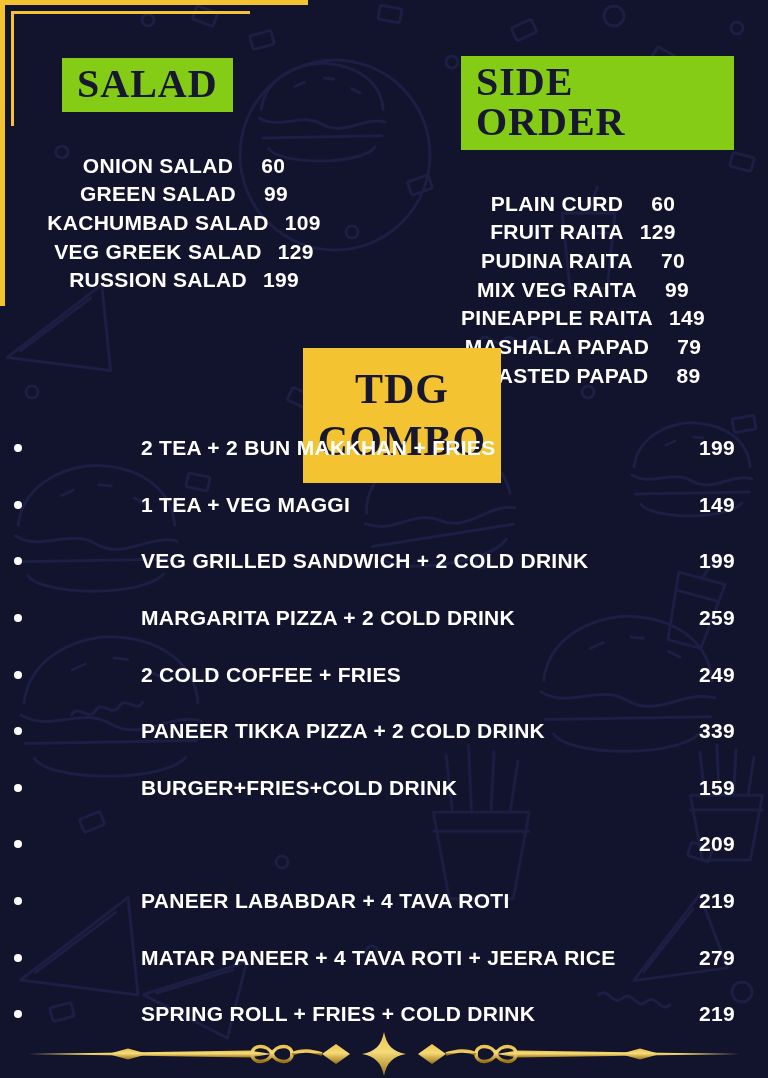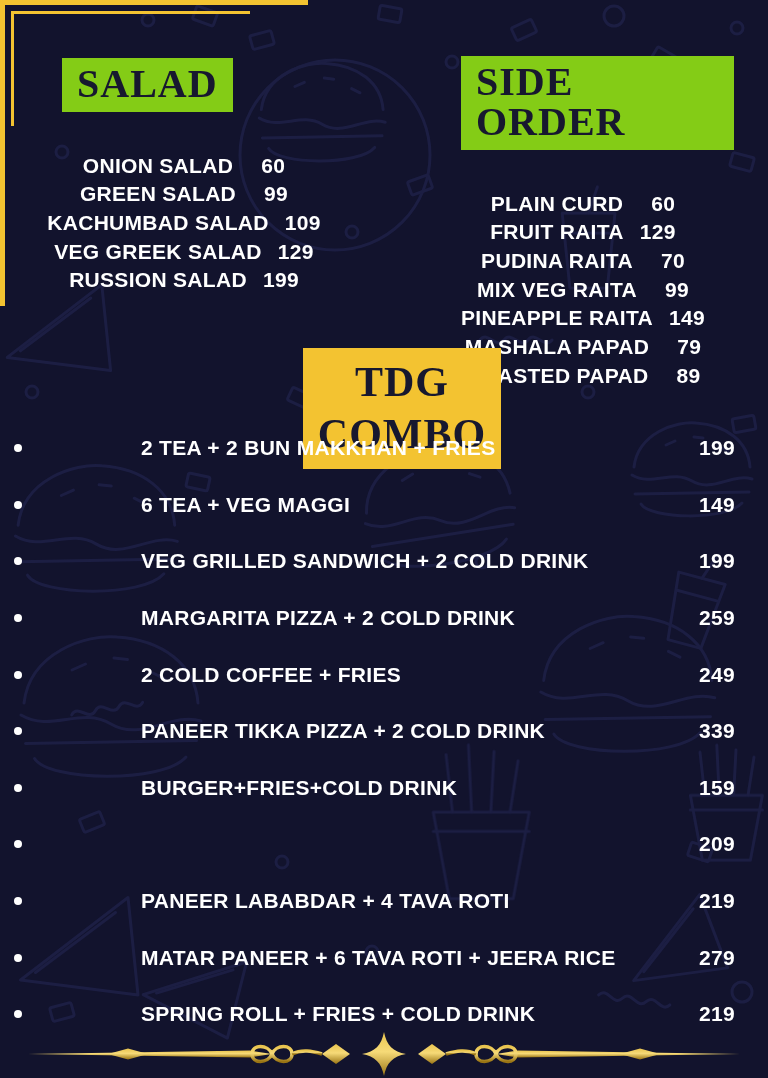--- a/index.html
+++ b/index.html
@@ -37,21 +37,21 @@
 
   .plist{list-style:none;margin:6px 0 0 0;padding:0;}
   .prow{
     display:flex;justify-content:center;align-items:center;
     height:28.7px;color:#ffffff;font-weight:700;font-size:21px;letter-spacing:.3px;
   }
   .prow .price{min-width:52px;text-align:right;}
 
   
   .combo-head{
-    position:absolute;left:303px;top:313px;width:198px;height:121px;
+    position:absolute;left:303px;top:313px;width:198px;height:135px;
     background:#f3c331;color:#17182f;
     font-family:"Liberation Serif","DejaVu Serif",serif;
     font-size:42px;line-height:1;letter-spacing:1px;
     display:flex;flex-direction:column;align-items:center;justify-content:center;gap:10px;
   }
 
   
   .combo-list{position:absolute;left:0;top:420px;width:768px;list-style:none;margin:0;padding:0;}
   .combo-row{position:relative;height:56.6px;display:flex;align-items:center;color:#fff;font-weight:700;font-size:21px;letter-spacing:.3px;gap:41px;}
   .combo-row .bullet{position:absolute;left:14px;top:50%;margin-top:-4px;width:8px;height:8px;border-radius:50%;background:#ffffff;}
@@ -213,21 +213,21 @@
   </h2>
 
   <ul class="combo-list">
     <li class="combo-row">
         <span class="bullet"></span>
         <span class="label">2 TEA + 2 BUN MAKKHAN + FRIES</span>
         <span class="price">199</span>
       </li>
     <li class="combo-row">
         <span class="bullet"></span>
-        <span class="label">6 TEA + VEG MAGGI</span>
+        <span class="label">1 TEA + VEG MAGGI</span>
         <span class="price">149</span>
       </li>
     <li class="combo-row">
         <span class="bullet"></span>
         <span class="label">VEG GRILLED SANDWICH + 2 COLD DRINK</span>
         <span class="price">199</span>
       </li>
     <li class="combo-row">
         <span class="bullet"></span>
         <span class="label">MARGARITA PIZZA + 2 COLD DRINK</span>
@@ -252,21 +252,21 @@
         <span class="bullet"></span>
         <span class="price">209</span>
       </li>
     <li class="combo-row">
         <span class="bullet"></span>
         <span class="label">PANEER LABABDAR + 4 TAVA ROTI</span>
         <span class="price">219</span>
       </li>
     <li class="combo-row">
         <span class="bullet"></span>
-        <span class="label">MATAR PANEER + 6 TAVA ROTI + JEERA RICE</span>
+        <span class="label">MATAR PANEER + 4 TAVA ROTI + JEERA RICE</span>
         <span class="price">279</span>
       </li>
     <li class="combo-row">
         <span class="bullet"></span>
         <span class="label">SPRING ROLL + FRIES + COLD DRINK</span>
         <span class="price">219</span>
       </li>
   </ul>
 
   <svg class="divider" width="720" height="46" viewBox="0 0 720 46" xmlns="http://www.w3.org/2000/svg">

